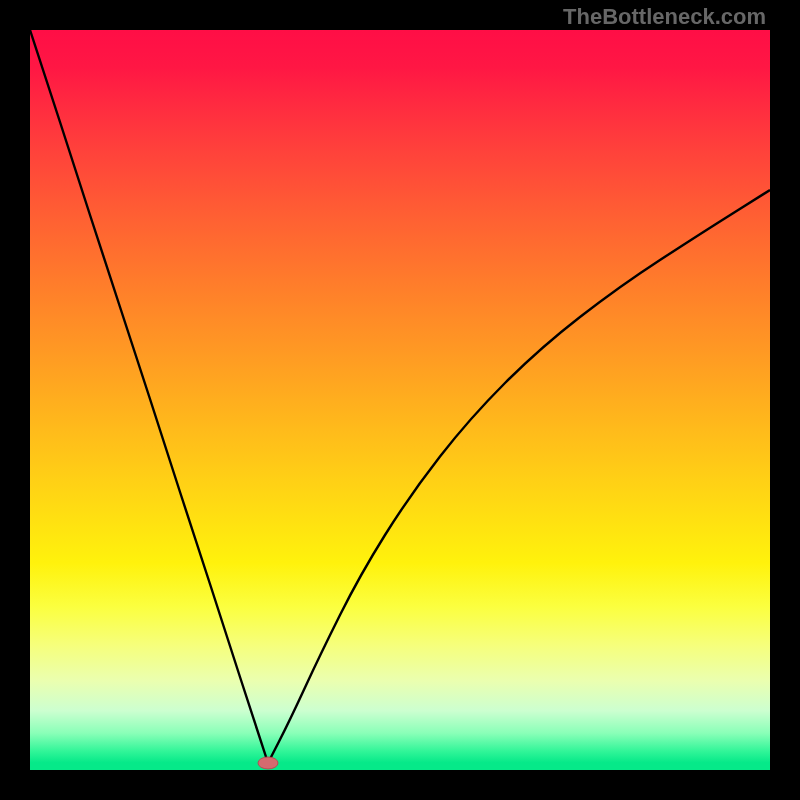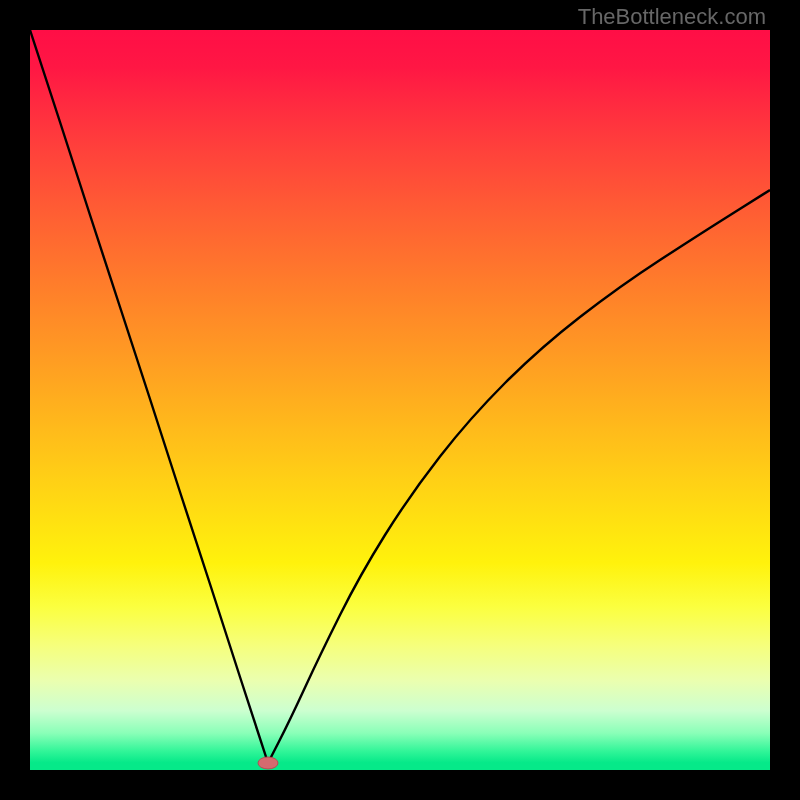--- a/index.html
+++ b/index.html
@@ -49,21 +49,21 @@
     inset: 0;
     width: 740px;
     height: 740px;
     display: block;
   }
   .watermark {
     position: absolute;
     top: 4px;
     right: 34px;
     font-size: 22px;
-    font-weight: 400;
+    font-weight: 700;
     color: #676767;
     letter-spacing: 0px;
     font-family: Arial, Helvetica, sans-serif;
   }
 </style>
 </head>
 <body>
 
 <div class="outer-frame">
   <div class="plot-area">

